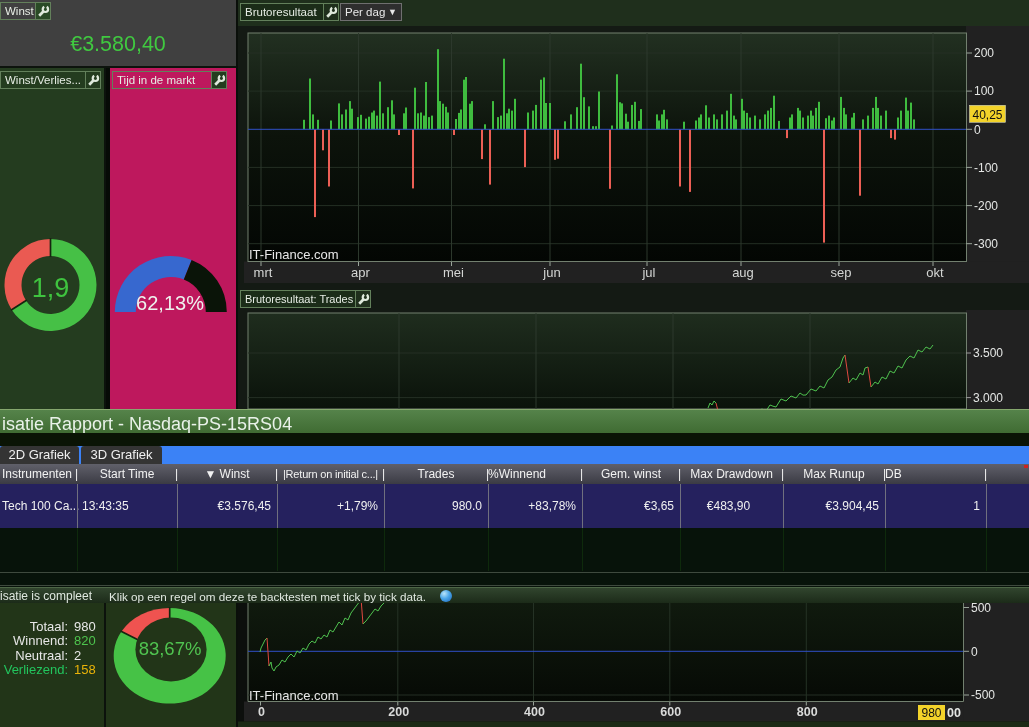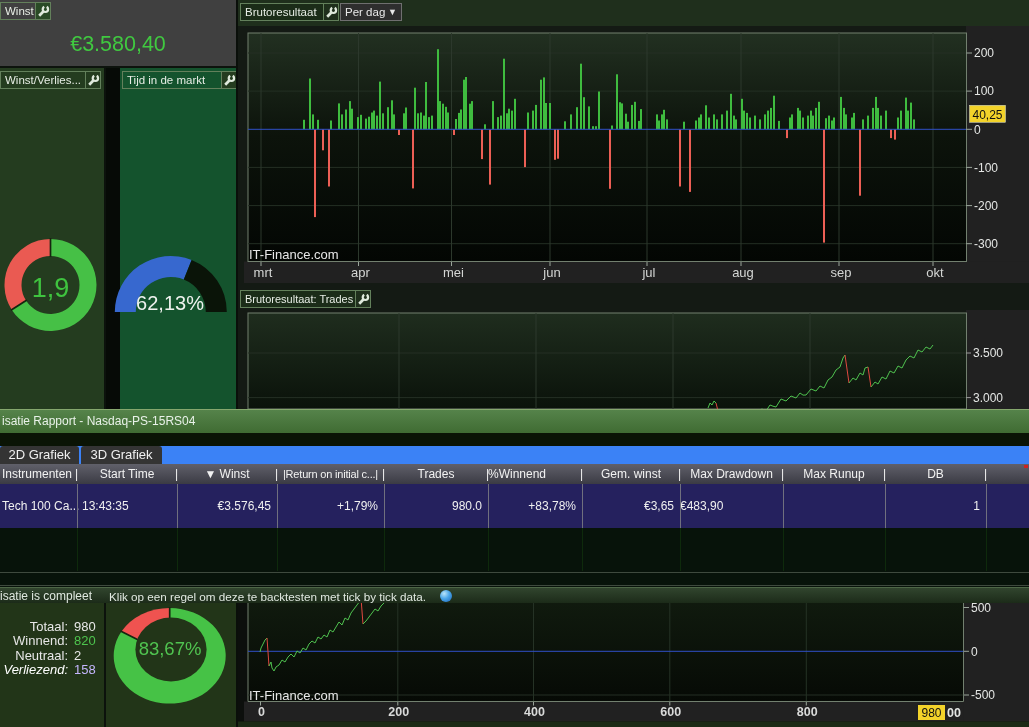--- a/index.html
+++ b/index.html
@@ -31,21 +31,21 @@
   <div class="wbox" style="left:85px;top:3px;background:#243c1f;">
       <svg width="13" height="13" viewBox="0 0 13 13">
         <g>
 <circle cx="8.4" cy="4.3" r="2.7" fill="none" stroke="#dfe9dc" stroke-width="2.2"></circle>
 <polygon points="8.4,4.3 5.8,-1.2 11.0,-0.4" fill="#243c1f"></polygon>
 <line x1="2.2" y1="10.8" x2="6.6" y2="6.3" stroke="#dfe9dc" stroke-width="2.7"></line>
 </g>
       </svg>
     </div>
 </div>
-<div class="abs" style="left:120px;top:68px;width:130px;height:341px;background:#14532d;">
+<div class="abs" style="left:110px;top:68px;width:130px;height:341px;background:#be185d;">
   <div class="hbox" style="left:2px;top:3px;width:100px;">Tijd in de markt</div>
   <div class="wbox" style="left:101px;top:3px;background:#243c1f;">
       <svg width="13" height="13" viewBox="0 0 13 13">
         <g>
 <circle cx="8.4" cy="4.3" r="2.7" fill="none" stroke="#dfe9dc" stroke-width="2.2"></circle>
 <polygon points="8.4,4.3 5.8,-1.2 11.0,-0.4" fill="#243c1f"></polygon>
 <line x1="2.2" y1="10.8" x2="6.6" y2="6.3" stroke="#dfe9dc" stroke-width="2.7"></line>
 </g>
       </svg>
     </div>
@@ -330,59 +330,60 @@
 <line x1="2.2" y1="10.8" x2="6.6" y2="6.3" stroke="#dfe9dc" stroke-width="2.7"></line>
 </g>
     </svg>
   </div>
 
 <div class="abs" style="left:236px;top:0;width:2px;height:409px;background:#0a0f0a;"></div>
 <div class="abs" style="left:0;top:66px;width:236px;height:2px;background:#0d130d;"></div>
 <div class="abs" style="left:104px;top:68px;width:2px;height:341px;background:#0c120c;"></div>
 
 <div class="abs" style="left:0;top:409px;width:1029px;height:24px;background:linear-gradient(#55834a,#406c33);border-top:1px solid #86a86e;">
-  <div class="abs" style="left:2px;top:4px;font-size:12px;color:#e9f2e9;">isatie Rapport - Nasdaq-PS-15RS04</div>
+  <div class="abs" style="left:2px;top:4px;font-size:18px;color:#e9f2e9;">isatie Rapport - Nasdaq-PS-15RS04</div>
 </div>
 <div class="abs" style="left:0;top:433px;width:1029px;height:13px;background:#0a1405;"></div>
 <div class="abs" style="left:0;top:446px;width:1029px;height:18px;background:#3b82f6;">
   <div class="abs" style="left:0;top:0;width:79px;height:18px;background:#343434;border-radius:3px 3px 0 0;color:#f0f0f0;font-size:13px;text-align:center;line-height:18px;">2D Grafiek</div>
   <div class="abs" style="left:81px;top:0;width:81px;height:18px;background:#343434;border-radius:3px 3px 0 0;color:#f0f0f0;font-size:13px;text-align:center;line-height:18px;">3D Grafiek</div>
 </div>
 <div class="abs" style="left:0;top:464px;width:1029px;height:20px;background:linear-gradient(#60606a,#3b3b44);color:#f2f2f2;font-size:12px;">
 <div style="position:absolute;left:2px;top:0;width:73px;height:36px;line-height:20px;text-align:left;">Instrumenten</div>
 <div style="position:absolute;left:77px;top:0;width:100px;height:14px;line-height:20px;text-align:center;white-space:nowrap;">Start Time</div>
 <div style="position:absolute;left:177px;top:0;width:100px;height:20px;line-height:20px;text-align:center;white-space:nowrap;">▼ Winst</div>
 <div style="position:absolute;left:277px;top:0;width:107px;height:20px;line-height:20px;text-align:center;white-space:nowrap;font-size:11px;letter-spacing:-0.2px;">|Return on initial c...|</div>
 <div style="position:absolute;left:384px;top:0;width:104px;height:20px;line-height:20px;text-align:center;white-space:nowrap;">Trades</div>
 <div style="position:absolute;left:488px;top:0;width:94px;height:20px;line-height:20px;text-align:left;white-space:nowrap;">%Winnend</div>
 <div style="position:absolute;left:582px;top:0;width:98px;height:20px;line-height:20px;text-align:center;white-space:nowrap;">Gem. winst</div>
 <div style="position:absolute;left:680px;top:0;width:103px;height:20px;line-height:20px;text-align:center;white-space:nowrap;">Max Drawdown</div>
 <div style="position:absolute;left:783px;top:0;width:102px;height:20px;line-height:20px;text-align:center;white-space:nowrap;">Max Runup</div>
-<div style="position:absolute;left:885px;top:0;width:101px;height:20px;line-height:20px;text-align:center;white-space:nowrap;">DB</div>
+<div style="position:absolute;left:885px;top:0;width:101px;height:20px;line-height:20px;white-space:nowrap;">DB</div>
 <div style="position:absolute;left:75px;top:0;height:20px;line-height:20px;">|</div>
 <div style="position:absolute;left:175px;top:0;height:20px;line-height:20px;">|</div>
 <div style="position:absolute;left:275px;top:0;height:20px;line-height:20px;">|</div>
 <div style="position:absolute;left:382px;top:0;height:20px;line-height:20px;">|</div>
 <div style="position:absolute;left:486px;top:0;height:20px;line-height:20px;">|</div>
 <div style="position:absolute;left:580px;top:0;height:20px;line-height:20px;">|</div>
 <div style="position:absolute;left:678px;top:0;height:20px;line-height:20px;">|</div>
 <div style="position:absolute;left:781px;top:0;height:20px;line-height:20px;">|</div>
 <div style="position:absolute;left:883px;top:0;height:20px;line-height:20px;">|</div>
 <div style="position:absolute;left:984px;top:0;height:20px;line-height:20px;">|</div>
 <div style="position:absolute;left:1024px;top:1px;width:4px;height:3px;background:#cc2222;"></div>
 </div>
 <div class="abs" style="left:0;top:484px;width:1029px;height:44px;background:#25215e;color:#f0f0f0;font-size:12px;">
 <div style="position:absolute;left:2px;top:0;height:44px;line-height:44px;">Tech 100 Ca...</div>
 <div style="position:absolute;left:82px;top:0;height:44px;line-height:44px;">13:43:35</div>
 <div style="position:absolute;left:177px;top:0;width:94px;height:44px;line-height:44px;text-align:right;">€3.576,45</div>
 <div style="position:absolute;left:277px;top:0;width:101px;height:44px;line-height:44px;text-align:right;">+1,79%</div>
 <div style="position:absolute;left:384px;top:0;width:98px;height:44px;line-height:44px;text-align:right;">980.0</div>
 <div style="position:absolute;left:488px;top:0;width:88px;height:44px;line-height:44px;text-align:right;">+83,78%</div>
 <div style="position:absolute;left:582px;top:0;width:92px;height:44px;line-height:44px;text-align:right;">€3,65</div>
-<div style="position:absolute;left:680px;top:0;width:97px;height:52px;line-height:44px;text-align:left;">€483,90</div>
+<div style="position:absolute;left:680px;top:0;width:97px;height:52px;line-height:44px;text-align:center;">€483,90</div>
+<div style="position:absolute;left:783px;top:0;width:96px;height:44px;line-height:44px;text-align:right;">€3.904,45</div>
 <div style="position:absolute;left:885px;top:0;width:95px;height:44px;line-height:44px;text-align:right;">1</div>
 <div style="position:absolute;left:77px;top:0;width:1px;height:44px;background:#70707e;"></div>
 <div style="position:absolute;left:177px;top:0;width:1px;height:44px;background:#70707e;"></div>
 <div style="position:absolute;left:277px;top:0;width:1px;height:44px;background:#70707e;"></div>
 <div style="position:absolute;left:384px;top:0;width:1px;height:44px;background:#70707e;"></div>
 <div style="position:absolute;left:488px;top:0;width:1px;height:44px;background:#70707e;"></div>
 <div style="position:absolute;left:582px;top:0;width:1px;height:44px;background:#70707e;"></div>
 <div style="position:absolute;left:680px;top:0;width:1px;height:44px;background:#70707e;"></div>
 <div style="position:absolute;left:783px;top:0;width:1px;height:44px;background:#70707e;"></div>
 <div style="position:absolute;left:885px;top:0;width:1px;height:44px;background:#70707e;"></div>
@@ -409,22 +410,22 @@
   <div class="abs" style="left:440px;top:2px;width:12px;height:12px;border-radius:50%;background:radial-gradient(circle at 35% 30%, #b8e4f8, #4aa6e8 45%, #1c64b8);"></div>
 </div>
 
 <div class="abs" style="left:0;top:603px;width:104px;height:124px;background:#223518;font-size:13px;">
   <div class="abs" style="left:0;top:620px;"></div>
 </div>
 <div class="abs" style="left:106px;top:603px;width:130px;height:124px;background:#223518;"></div>
 <div class="abs" style="left:104px;top:603px;width:2px;height:124px;background:#0c120c;"></div>
 <div class="abs" style="left:236px;top:603px;width:2px;height:124px;background:#0a0f0a;"></div>
 
-<div class="abs" style="left:0;top:620px;width:68px;text-align:right;font-size:13px;color:#e8e8e8;line-height:14.4px;">Totaal:<br><span style="color:#e5e5e5;">Winnend:</span><br>Neutraal:<br><span style="color:#ffffff;font-style:italic;">Verliezend:</span></div>
-<div class="abs" style="left:74px;top:620px;font-size:13px;color:#e8e8e8;line-height:14.4px;">980<br><span style="color:#4ec44e;">820</span><br>2<br><span style="color:#c4b5fd;">158</span></div>
+<div class="abs" style="left:0;top:620px;width:68px;text-align:right;font-size:13px;color:#e8e8e8;line-height:14.4px;">Totaal:<br><span style="color:#e5e5e5;">Winnend:</span><br>Neutraal:<br><span style="color:#22c55e;">Verliezend:</span></div>
+<div class="abs" style="left:74px;top:620px;font-size:13px;color:#e8e8e8;line-height:14.4px;">980<br><span style="color:#4ec44e;">820</span><br>2<br><span style="color:#eab308;">158</span></div>
 
 <svg class="abs" style="left:106px;top:603px;" width="130" height="124" viewBox="106 603 130 124">
   <path d="M169.7 655.8 L169.70 608.00 A56 47.8 0 1 1 121.40 631.61 Z" fill="#46c246"></path>
   <path d="M169.7 655.8 L121.40 631.61 A56 47.8 0 0 1 169.70 608.00 Z" fill="#ef5350"></path>
   <line x1="169.7" y1="655.8" x2="169.7" y2="607.0" stroke="#16260f" stroke-width="1.7"></line>
     <line x1="169.7" y1="655.8" x2="120.5" y2="631.1" stroke="#16260f" stroke-width="1.7"></line>
   <ellipse cx="171" cy="649.5" rx="35.6" ry="31.9" fill="#223518"></ellipse>
   <text x="170" y="654.5" fill="#50c350" font-size="18.5" text-anchor="middle">83,67%</text>
 </svg>
 

